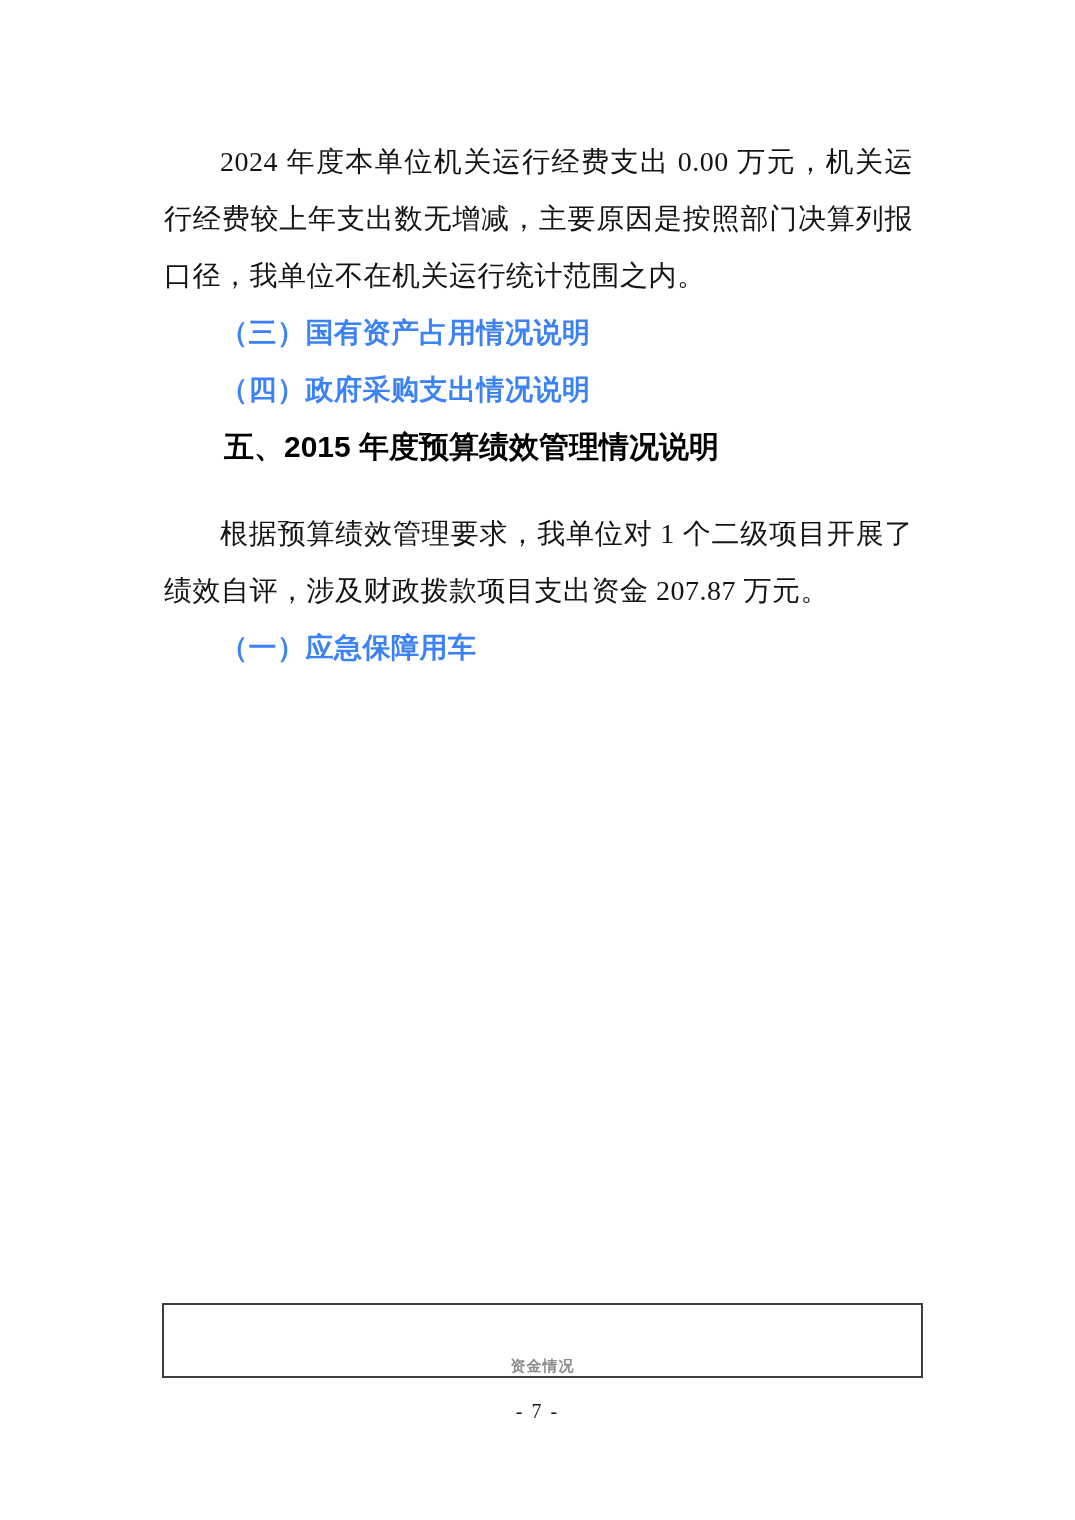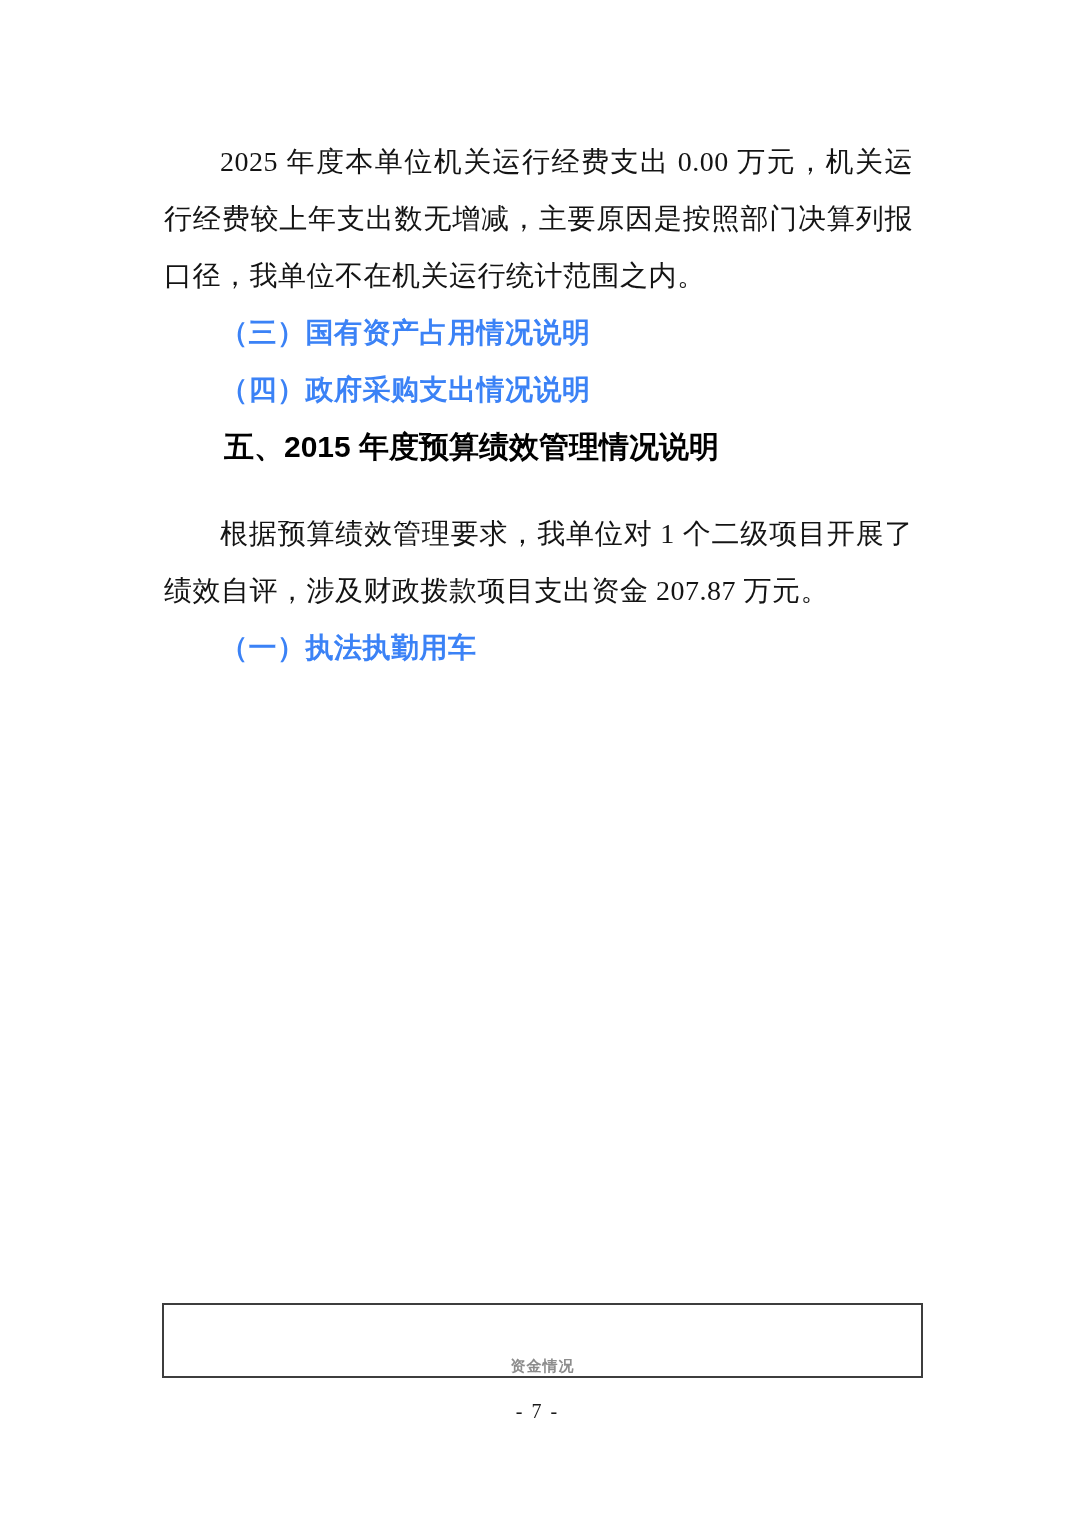--- a/index.html
+++ b/index.html
@@ -78,33 +78,33 @@
     letter-spacing: 2px;
   }
 </style>
 </head>
 <body>
 
 <div class="page">
 
   <div class="content">
 
-    <p class="body-para">2025 年度本单位机关运行经费支出 0.00 万元，机关运行经费较上年支出数无增减，主要原因是按照部门决算列报口径，我单位不在机关运行统计范围之内。</p>
+    <p class="body-para">2024 年度本单位机关运行经费支出 0.00 万元，机关运行经费较上年支出数无增减，主要原因是按照部门决算列报口径，我单位不在机关运行统计范围之内。</p>
 
     <h3 class="sub-heading">（三）国有资产占用情况说明</h3>
 
 
     <h3 class="sub-heading">（四）政府采购支出情况说明</h3>
 
 
     <h2 class="major-heading">五、2015 年度预算绩效管理情况说明</h2>
 
     <p class="body-para">根据预算绩效管理要求，我单位对 1 个二级项目开展了绩效自评，涉及财政拨款项目支出资金 207.87 万元。</p>
 
-    <h3 class="sub-heading">（一）执法执勤用车</h3>
+    <h3 class="sub-heading">（一）应急保障用车</h3>
 
   </div>
 
   <div class="assess-table">
     <span class="table-header-label">资金情况</span>
   </div>
 
   <div class="page-footer">- 7 -</div>
 
 </div>

